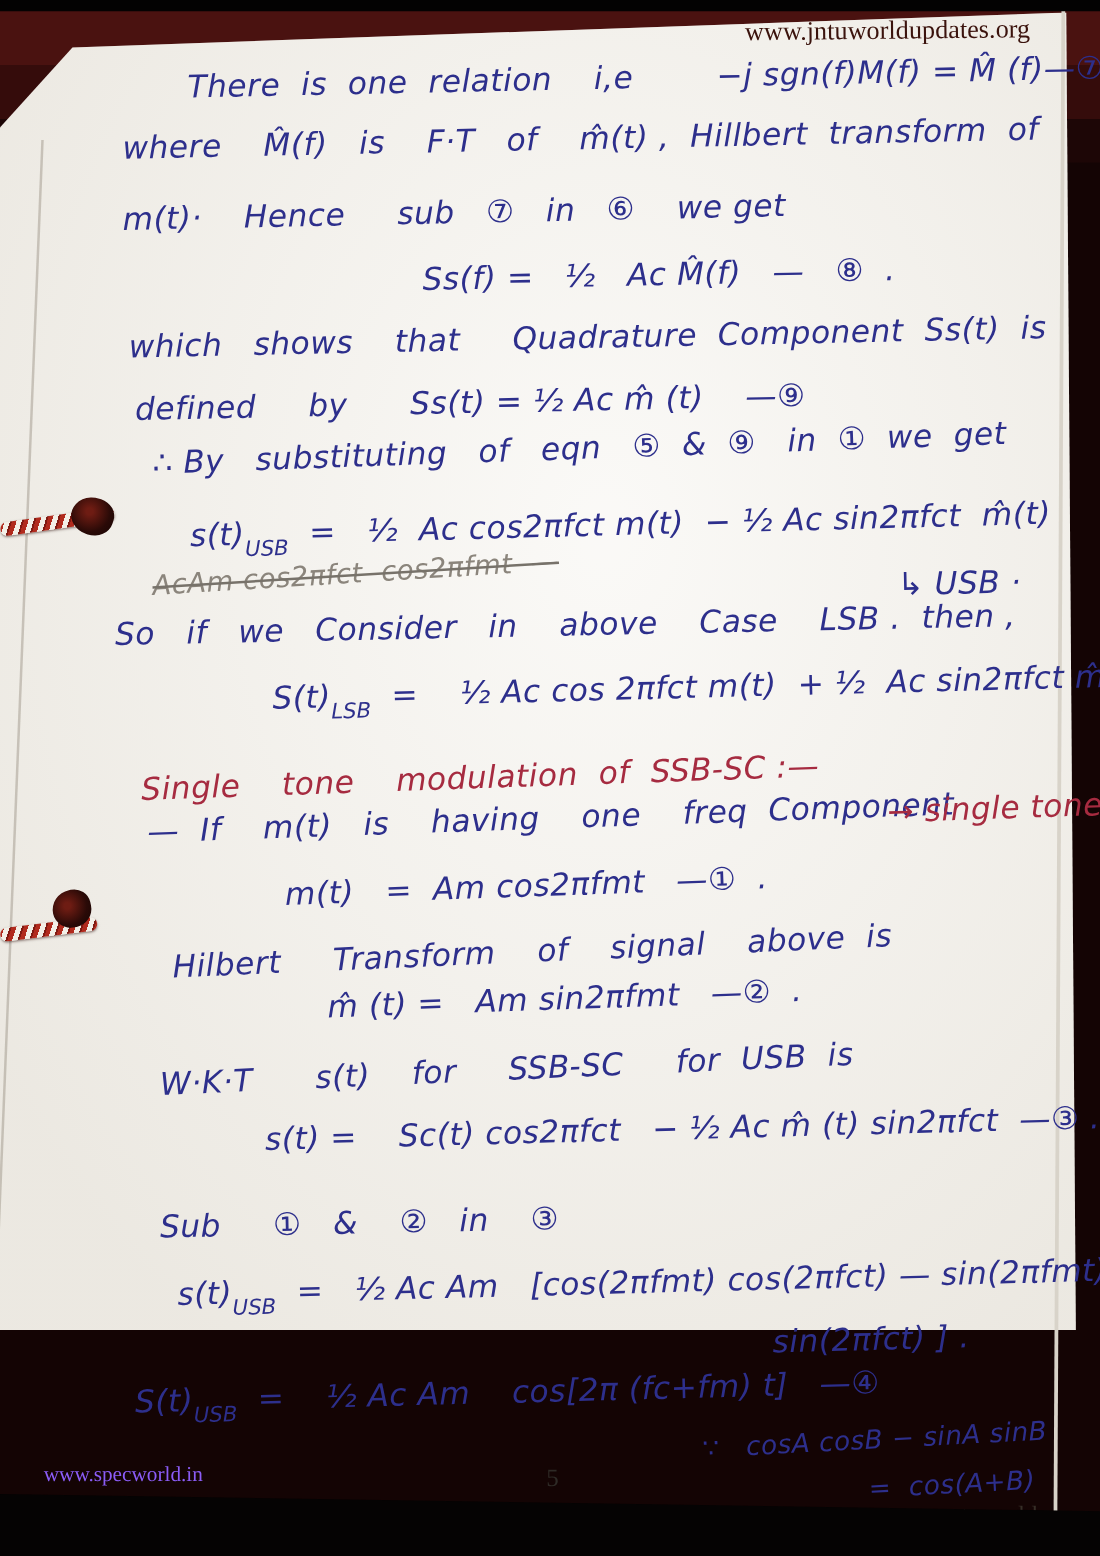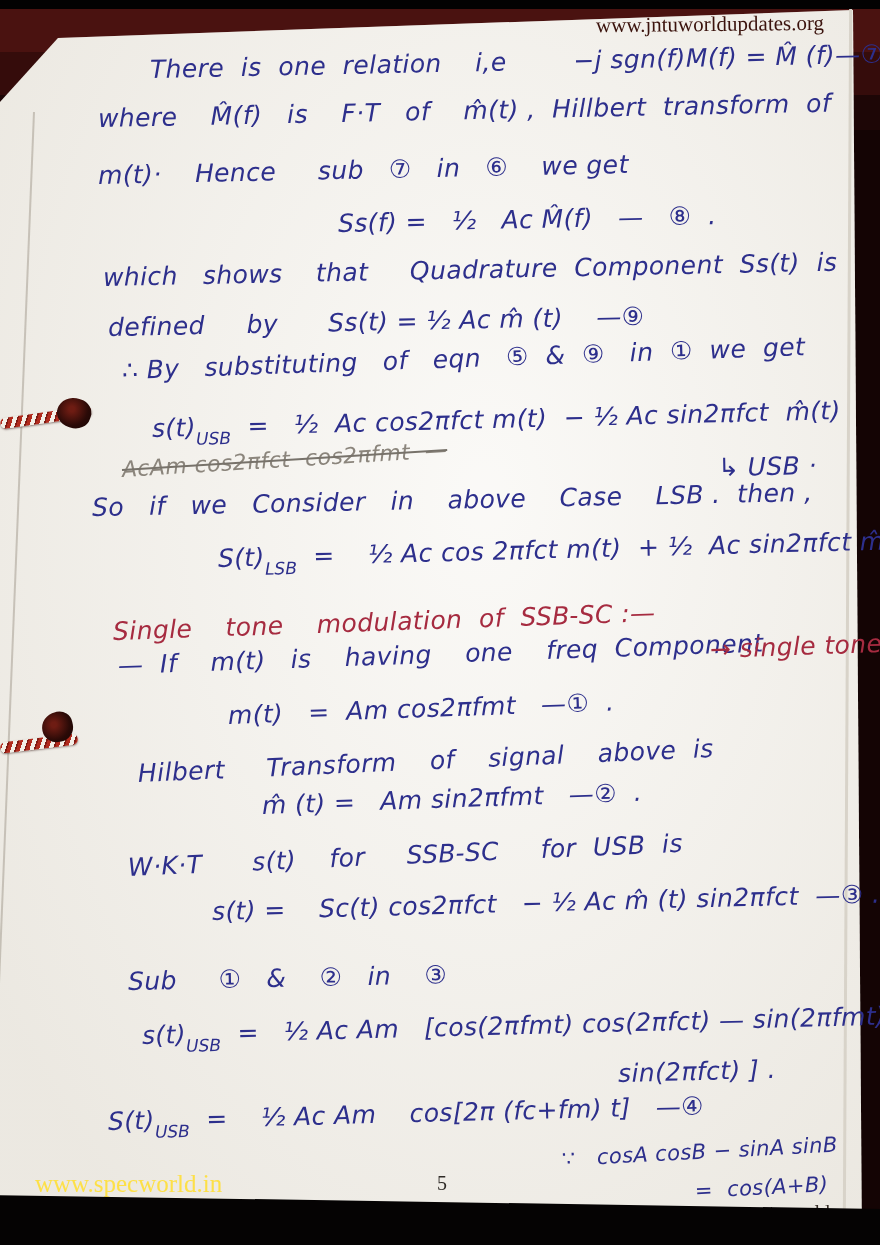--- a/index.html
+++ b/index.html
@@ -1,18 +1,18 @@
 <!DOCTYPE html>
 <html><head>
 <meta charset="utf-8">
 <style>
   html,body{margin:0;padding:0;}
   body{width:880px;height:1245px;overflow:hidden;background:#140404;position:relative;
        font-family:"DejaVu Sans",sans-serif;}
-  .stage{position:absolute;inset:0;width:880px;height:1245px;}
+  .stage{position:absolute;inset:0;width:880px;height:1064px;}
 
   
   .top-maroon{position:absolute;left:0;top:0;width:880px;height:130px;
     background:linear-gradient(#060202 0 9px,#4a1210 9px 52px,#350c0b 52px 95px,#1d0606 95px 100%);}
   .top-black-strip{position:absolute;left:0;top:0;width:880px;height:9px;background:#030202;z-index:9;}
   .bottom-band{position:absolute;left:-8px;top:1195px;width:906px;height:70px;background:#050303;
     transform:rotate(0.9deg);transform-origin:left top;z-index:8;}
 
   
   .page{position:absolute;inset:0;background:#f6f4ef;z-index:2;
@@ -43,21 +43,21 @@
   .red{color:#a62b40;}
   .pencil{color:#8b857c;font-size:22px;text-decoration:line-through;
     text-decoration-thickness:2px;text-decoration-color:#77726a;}
   .small{font-size:21px;}
   .t2{transform:rotate(-2deg);} .t25{transform:rotate(-2.5deg);} .t3{transform:rotate(-3deg);}
   .t35{transform:rotate(-3.5deg);} .t15{transform:rotate(-1.5deg);}
 
   
   .printed{position:absolute;font-family:"Liberation Serif","DejaVu Serif",serif;z-index:6;white-space:pre;}
   .watermark{left:596px;top:12px;font-size:21px;color:#3b130d;transform:rotate(-0.6deg);}
-  .footer-left{left:35px;top:1170px;font-size:25px;color:#fde047;}
+  .footer-left{left:35px;top:1170px;font-size:17px;color:#8b5cf6;}
   .footer-page{left:437px;top:1172px;font-size:20px;color:#2e2a26;}
   .footer-right{left:683px;top:1177px;font-size:20px;color:#362e27;margin-top:24px;}
 </style>
 </head>
 <body>
 
 <div class="stage">
 
   <div class="top-maroon"></div>
 

